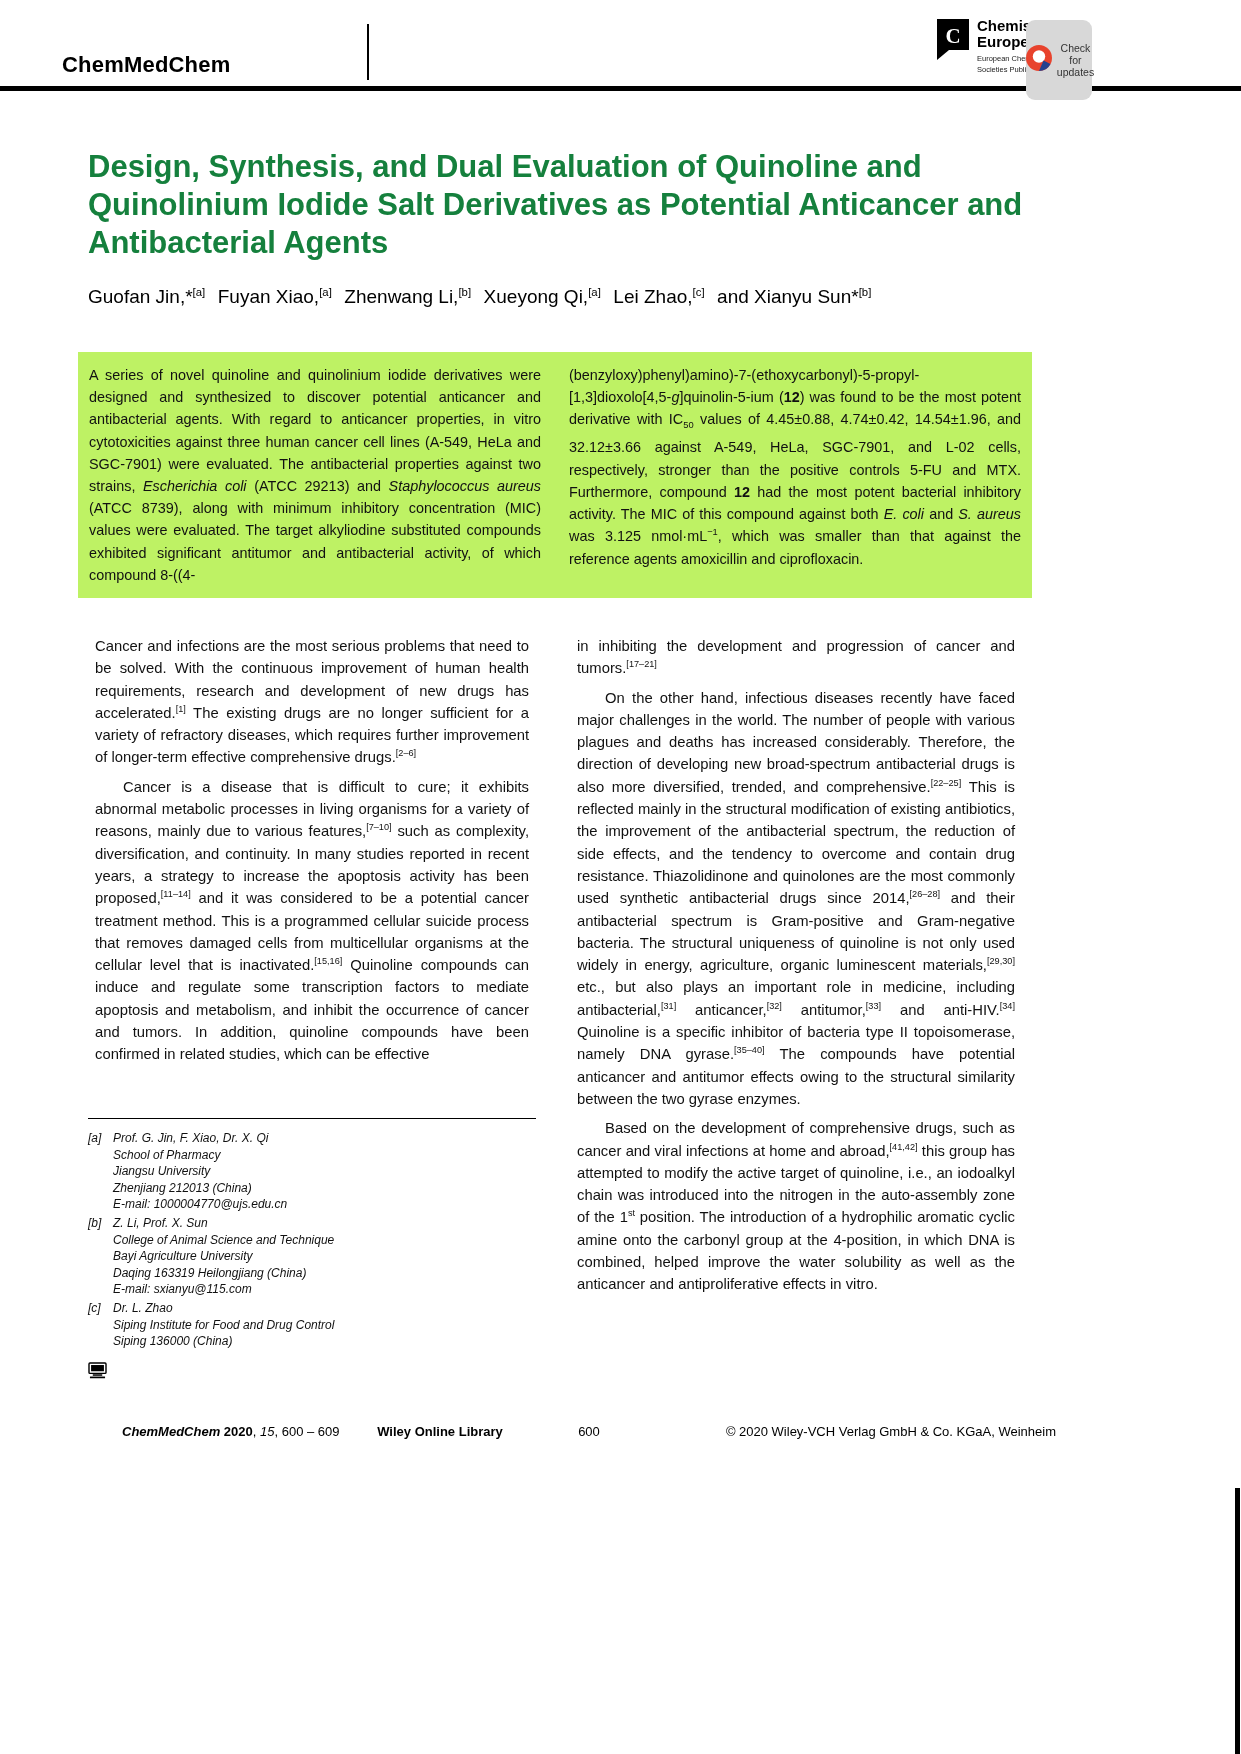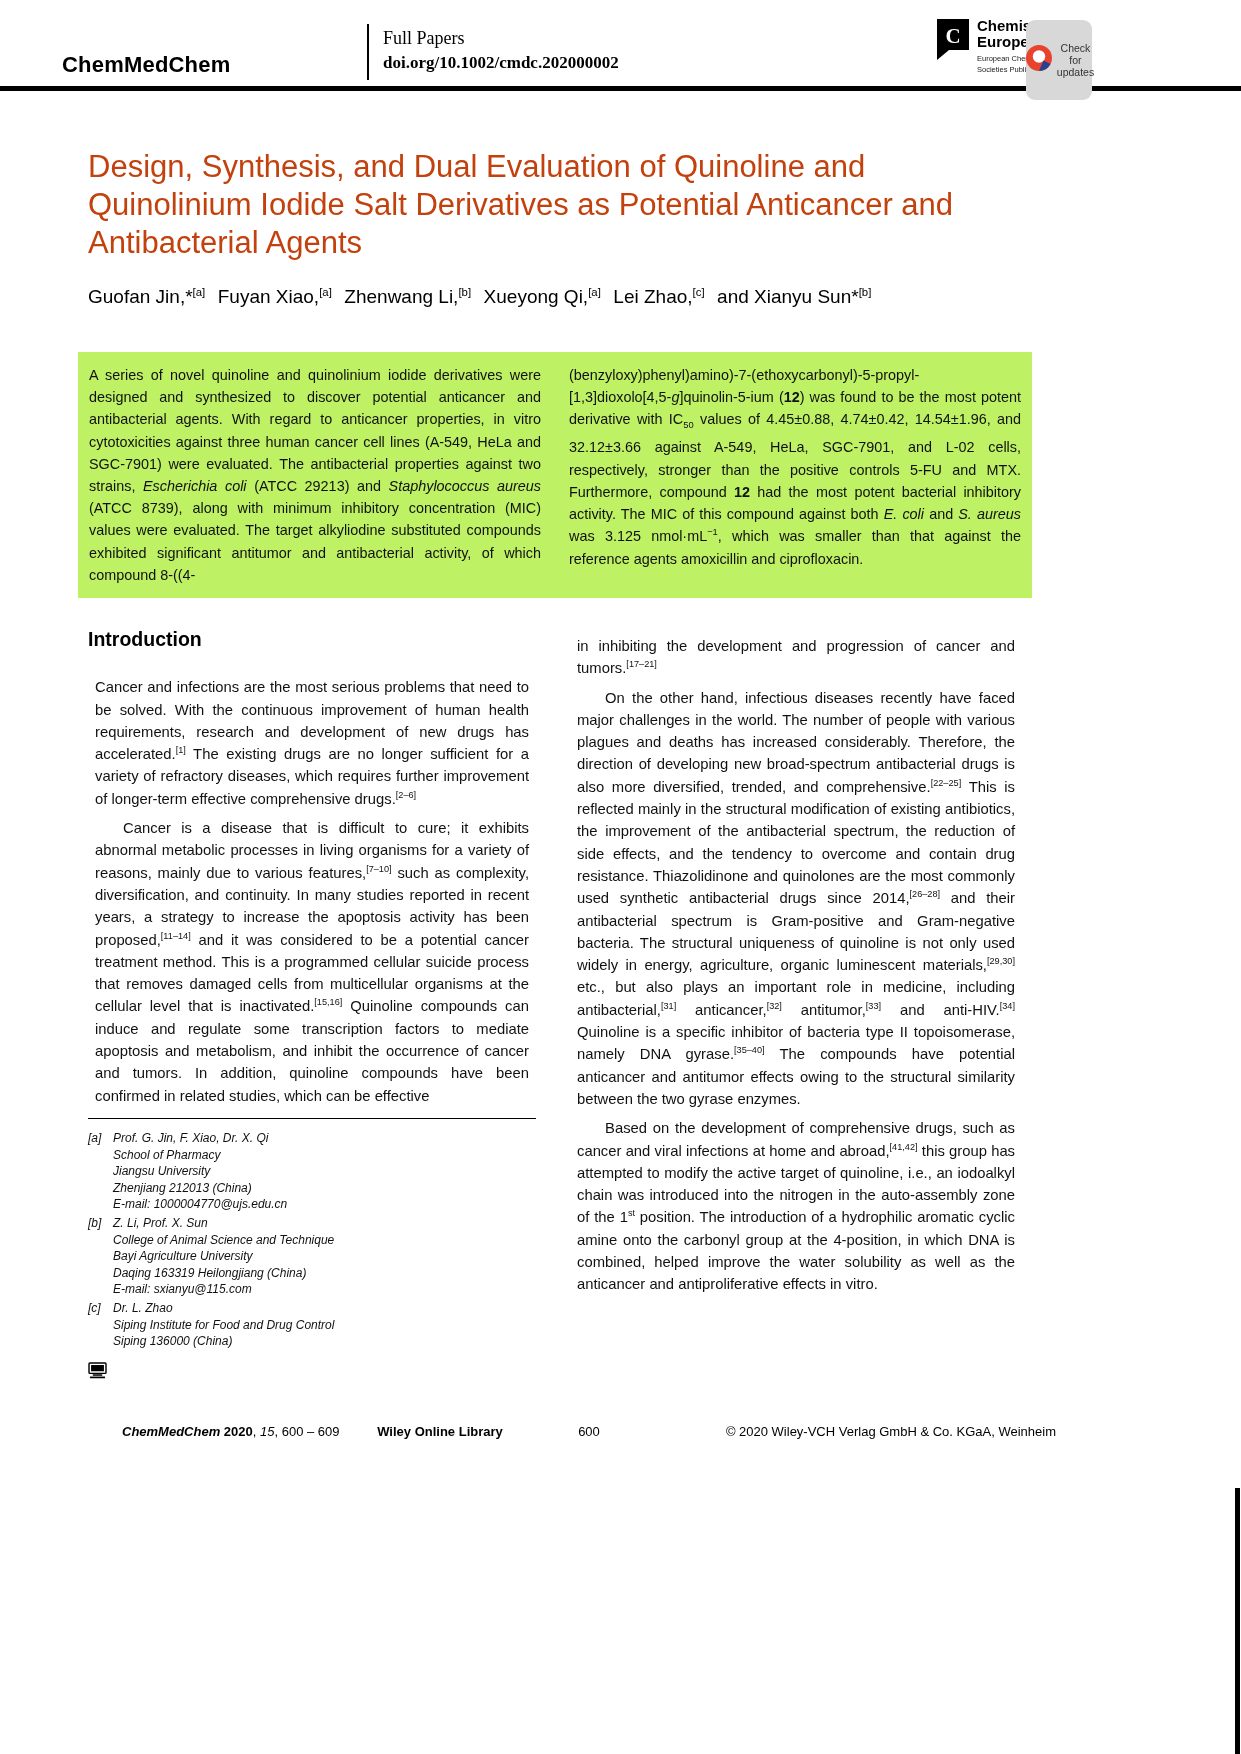--- a/index.html
+++ b/index.html
@@ -24,21 +24,21 @@
 
   .check-badge {
     position:absolute; left:1026px; top:20px; width:66px; height:80px;
     background:#d8d8d8; border-radius:9px; z-index:2;
     display:flex; flex-direction:row; align-items:center; justify-content:center; gap:3px;
     cursor:pointer;
   }
   .badge-text { font-size:10.5px; color:#333; line-height:1.15; text-align:center; }
 
   
-  .title { position:absolute; left:88px; top:148px; width:948px; font-size:31px; line-height:1.22; font-weight:normal; color:#c2410c; }
+  .title { position:absolute; left:88px; top:148px; width:948px; font-size:31px; line-height:1.22; font-weight:bold; color:#15803d; }
   .authors { position:absolute; left:88px; top:286px; width:948px; font-size:19px; color:#000; }
   .author:not(:first-child) { margin-left:0.38em; }
   sup.aff { font-size:0.6em; line-height:0; vertical-align:super; }
 
   
   .abstract {
     position:absolute; left:78px; top:352px; width:954px;
     background:#bef264; padding:12px 11px; display:flex; gap:28px;
   }
   .abs-col { flex:1; font-size:14.4px; line-height:22.2px; text-align:justify; color:#111; }
@@ -73,24 +73,20 @@
 
   .edge-bar { position:absolute; right:1px; top:1488px; width:5px; height:266px; background:#000; }
 </style>
 </head>
 <body>
 
 <div class="page">
 
   <div class="journal-logo">ChemMedChem</div>
   <div class="header-divider"></div>
-  <div class="header-type">
-    <div class="article-type">Full Papers</div>
-    <div class="doi">doi.org/10.1002/cmdc.202000002</div>
-  </div>
 
   <div class="society">
     <div class="ce-icon">
       <svg width="34" height="42" viewBox="0 0 34 42">
         <rect x="1" y="1" width="32" height="31" fill="#000000"></rect>
         <text x="17" y="25" text-anchor="middle" font-size="21" font-weight="bold" fill="#ffffff" font-family="Liberation Serif, serif">C</text>
         <path d="M1 32 L13 32 L1 42 Z" fill="#000000"></path>
       </svg>
     </div>
     <div class="soc-text">
@@ -132,21 +128,20 @@
     <span class="author"><span>and Xianyu Sun*</span><sup class="aff">[b]</sup></span>
   </div>
 
   <div class="abstract">
     <div class="abs-col">A series of novel quinoline and quinolinium iodide derivatives were designed and synthesized to discover potential anticancer and antibacterial agents. With regard to anticancer properties, in vitro cytotoxicities against three human cancer cell lines (A-549, HeLa and SGC-7901) were evaluated. The antibacterial properties against two strains, <i>Escherichia coli</i> (ATCC 29213) and <i>Staphylococcus aureus</i> (ATCC 8739), along with minimum inhibitory concentration (MIC) values were evaluated. The target alkyliodine substituted compounds exhibited significant antitumor and antibacterial activity, of which compound 8-((4-</div>
     <div class="abs-col">(benzyloxy)phenyl)amino)-7-(ethoxycarbonyl)-5-propyl-[1,3]dioxolo[4,5-<i>g</i>]quinolin-5-ium (<b>12</b>) was found to be the most potent derivative with IC<sub>50</sub> values of 4.45±0.88, 4.74±0.42, 14.54±1.96, and 32.12±3.66 against A-549, HeLa, SGC-7901, and L-02 cells, respectively, stronger than the positive controls 5-FU and MTX. Furthermore, compound <b>12</b> had the most potent bacterial inhibitory activity. The MIC of this compound against both <i>E. coli</i> and <i>S. aureus</i> was 3.125 nmol·mL<sup>−1</sup>, which was smaller than that against the reference agents amoxicillin and ciprofloxacin.</div>
   </div>
 
   <div class="body-cols">
     <div class="col col-left">
-      <h2 class="intro-heading">Introduction</h2>
       <p>Cancer and infections are the most serious problems that need to be solved. With the continuous improvement of human health requirements, research and development of new drugs has accelerated.<sup>[1]</sup> The existing drugs are no longer sufficient for a variety of refractory diseases, which requires further improvement of longer-term effective comprehensive drugs.<sup>[2–6]</sup></p>
       <p class="indent">Cancer is a disease that is difficult to cure; it exhibits abnormal metabolic processes in living organisms for a variety of reasons, mainly due to various features,<sup>[7–10]</sup> such as complexity, diversification, and continuity. In many studies reported in recent years, a strategy to increase the apoptosis activity has been proposed,<sup>[11–14]</sup> and it was considered to be a potential cancer treatment method. This is a programmed cellular suicide process that removes damaged cells from multicellular organisms at the cellular level that is inactivated.<sup>[15,16]</sup> Quinoline compounds can induce and regulate some transcription factors to mediate apoptosis and metabolism, and inhibit the occurrence of cancer and tumors. In addition, quinoline compounds have been confirmed in related studies, which can be effective</p>
     </div>
     <div class="col col-right">
       <p>in inhibiting the development and progression of cancer and tumors.<sup>[17–21]</sup></p>
       <p class="indent">On the other hand, infectious diseases recently have faced major challenges in the world. The number of people with various plagues and deaths has increased considerably. Therefore, the direction of developing new broad-spectrum antibacterial drugs is also more diversified, trended, and comprehensive.<sup>[22–25]</sup> This is reflected mainly in the structural modification of existing antibiotics, the improvement of the antibacterial spectrum, the reduction of side effects, and the tendency to overcome and contain drug resistance. Thiazolidinone and quinolones are the most commonly used synthetic antibacterial drugs since 2014,<sup>[26–28]</sup> and their antibacterial spectrum is Gram-positive and Gram-negative bacteria. The structural uniqueness of quinoline is not only used widely in energy, agriculture, organic luminescent materials,<sup>[29,30]</sup> etc., but also plays an important role in medicine, including antibacterial,<sup>[31]</sup> anticancer,<sup>[32]</sup> antitumor,<sup>[33]</sup> and anti-HIV.<sup>[34]</sup> Quinoline is a specific inhibitor of bacteria type II topoisomerase, namely DNA gyrase.<sup>[35–40]</sup> The compounds have potential anticancer and antitumor effects owing to the structural similarity between the two gyrase enzymes.</p>
       <p class="indent">Based on the development of comprehensive drugs, such as cancer and viral infections at home and abroad,<sup>[41,42]</sup> this group has attempted to modify the active target of quinoline, i.e., an iodoalkyl chain was introduced into the nitrogen in the auto-assembly zone of the 1<sup>st</sup> position. The introduction of a hydrophilic aromatic cyclic amine onto the carbonyl group at the 4-position, in which DNA is combined, helped improve the water solubility as well as the anticancer and antiproliferative effects in vitro.</p>
     </div>
   </div>
 

